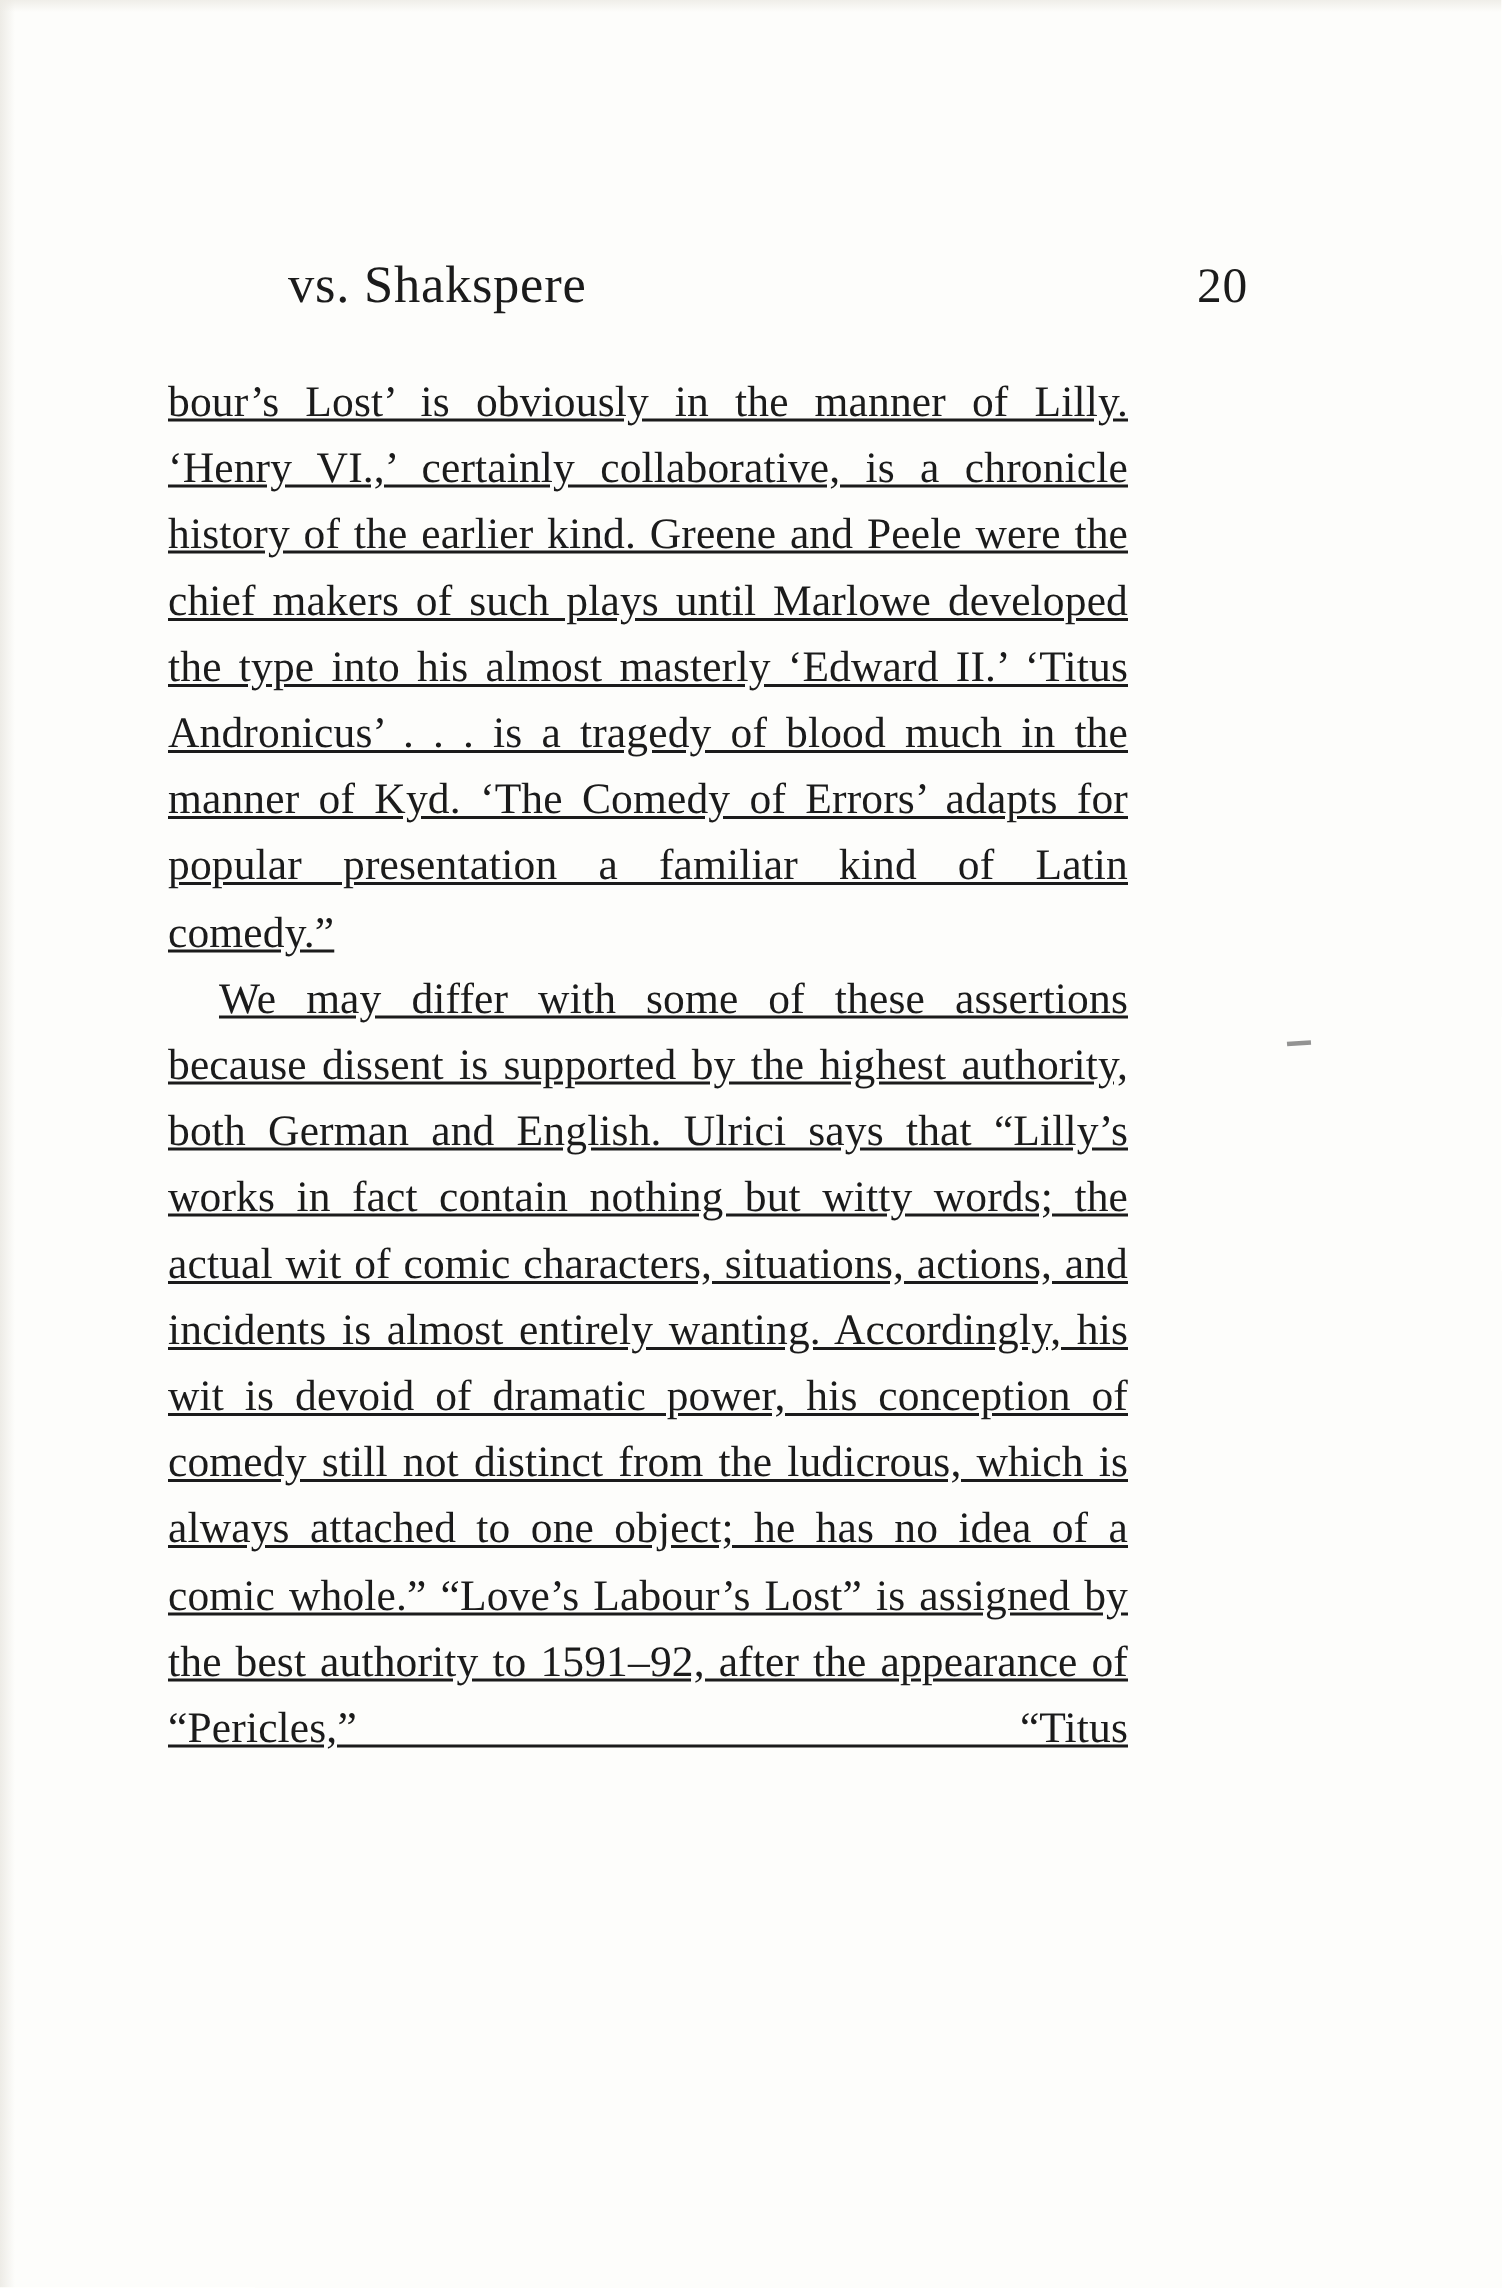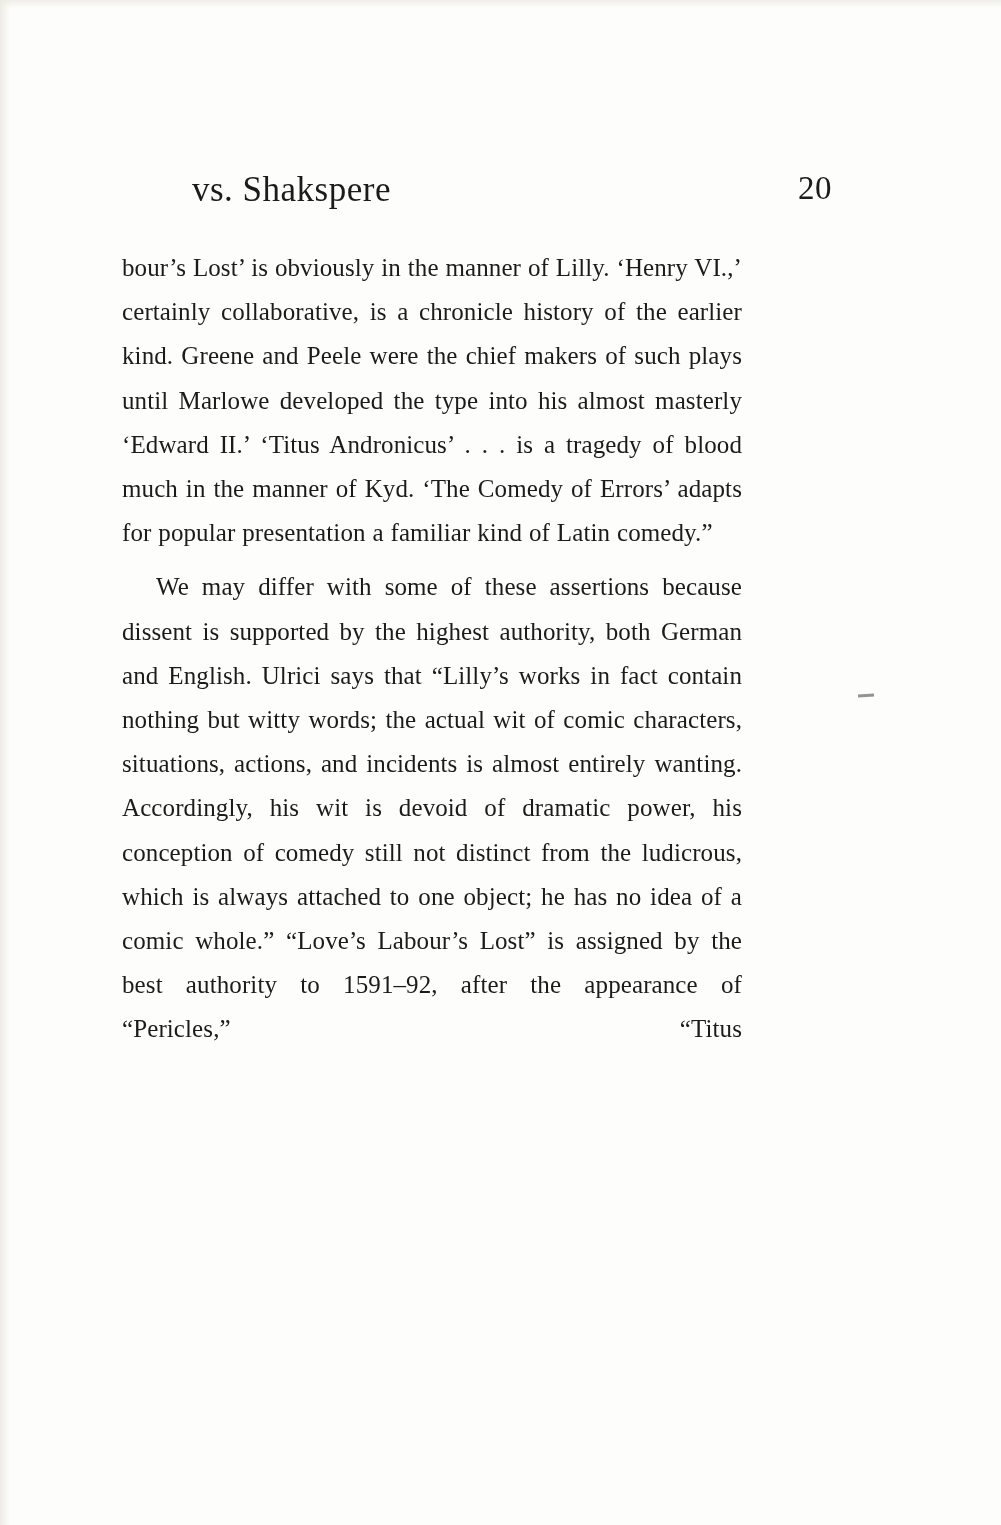--- a/index.html
+++ b/index.html
@@ -21,43 +21,44 @@
     background: #fdfdfb;
   }
   .page-inner {
     position: absolute;
     left: 112px;
     top: 170px;
     width: 640px;
   }
   .running-head {
     display: flex;
-    align-items: flex-start;
+    align-items: flex-end;
     justify-content: space-between;
     width: 640px;
     margin-bottom: 36px;
     padding-left: 80px;
   }
   .running-title {
     font-size: 35px;
     letter-spacing: 0.5px;
     white-space: nowrap;
   }
   .folio {
     font-size: 33px;
     letter-spacing: 0.5px;
   }
   .body-text p {
-    margin: 10px;
-    font-size: 25px;
+    margin: 0;
+    font-size: 29px;
     line-height: 44.2px;
     text-align: justify;
     text-justify: inter-word;
     letter-spacing: 0.1px;
     word-spacing: 0.5px;
+    text-decoration: underline;
   }
   .body-text p.indent {
     text-indent: 34px;
   }
   .body-text p:last-child::after {
     content: "";
     display: inline-block;
     width: 100%;
     height: 0;
   }

